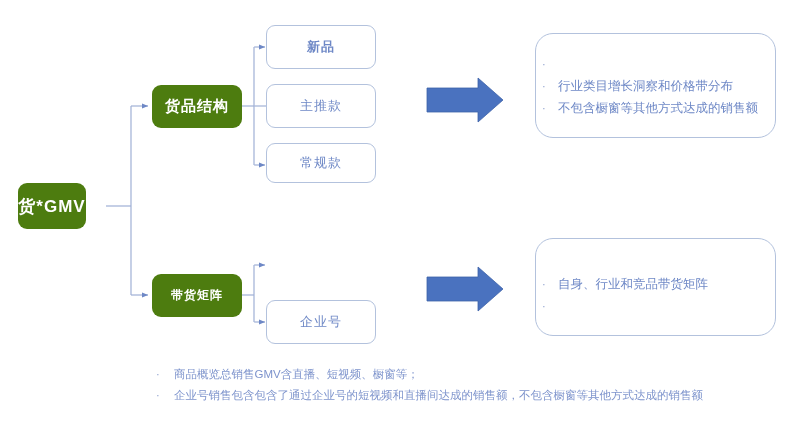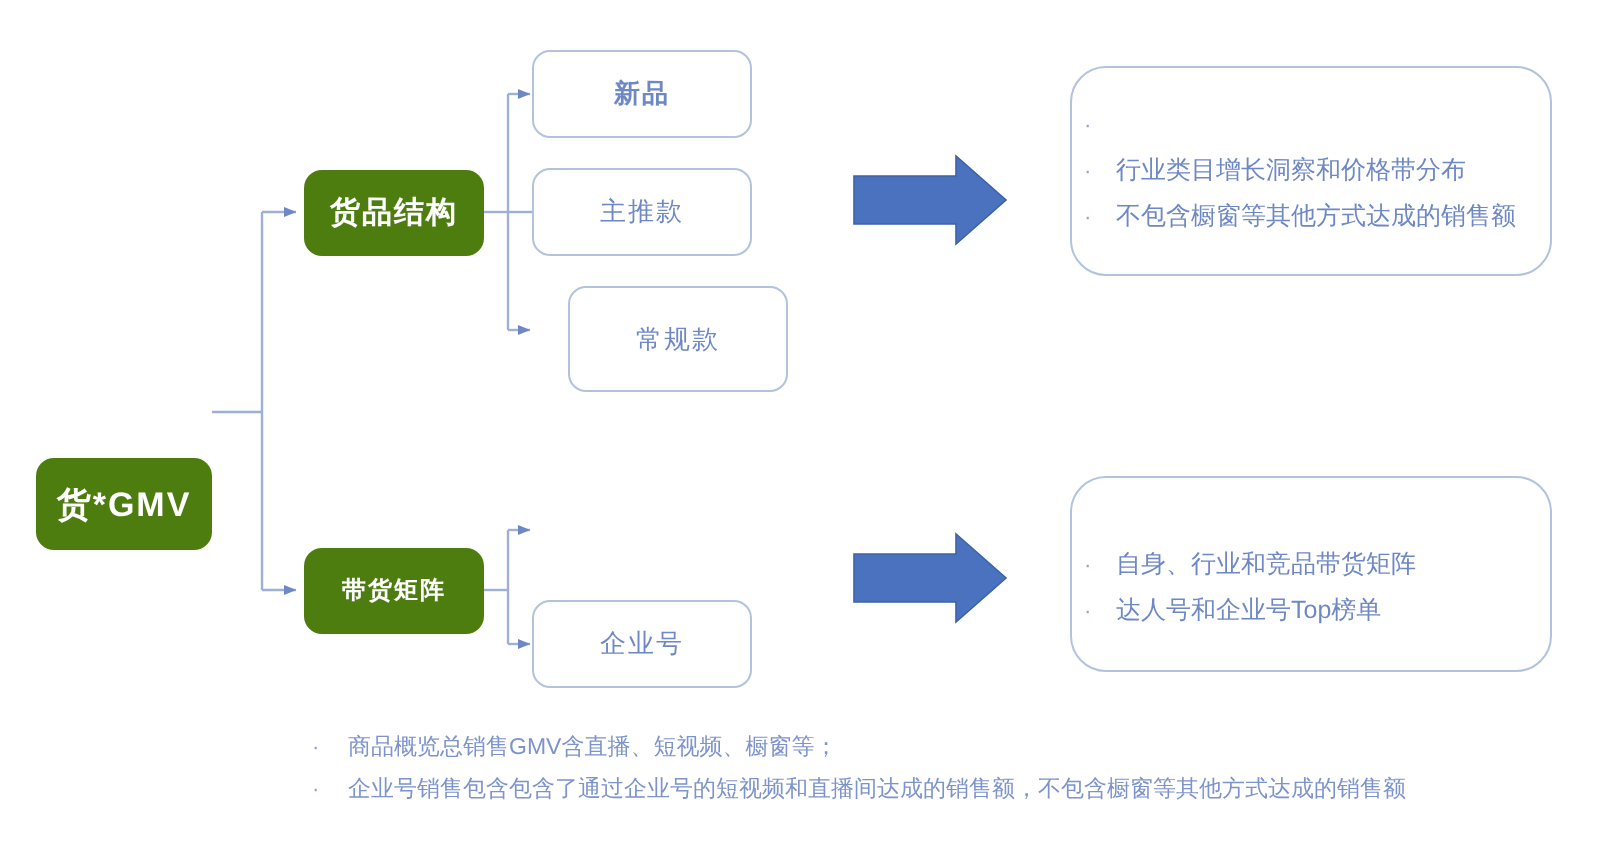--- a/index.html
+++ b/index.html
@@ -118,29 +118,29 @@
     <g stroke="#9FB0D6" stroke-width="1.2" fill="none" marker-end="url(#arrowSmall)">
       <path d="M254,265 L265,265"></path>
       <path d="M254,322 L265,322"></path>
     </g>
 
     <path d="M427,88 L478,88 L478,78 L503,100 L478,122 L478,112 L427,112 z" fill="#4A72BF" stroke="#3D62A8" stroke-width="0.8"></path>
 
     <path d="M427,277 L478,277 L478,267 L503,289 L478,311 L478,301 L427,301 z" fill="#4A72BF" stroke="#3D62A8" stroke-width="0.8"></path>
   </svg>
 
-  <div class="node node-primary" style="left:18px;top:183px;width:88px;height:46px;font-size:17px;margin-top:46px;">货*GMV</div>
+  <div class="node node-primary" style="left:18px;top:183px;width:68px;height:46px;font-size:17px;">货*GMV</div>
 
   <div class="node node-primary" style="left:152px;top:85px;width:90px;height:43px;font-size:15px;">货品结构</div>
 
   <div class="node node-leaf" style="left:266px;top:25px;width:110px;height:44px;font-size:13px;font-weight:bold;">新品</div>
 
   <div class="node node-leaf" style="left:266px;top:84px;width:110px;height:44px;font-size:13px;">主推款</div>
 
-  <div class="node node-leaf" style="left:284px;top:143px;width:110px;height:53px;font-size:13px;">常规款</div>
+  <div class="node node-leaf" style="left:266px;top:143px;width:110px;height:40px;font-size:13px;">常规款</div>
 
   <div class="node node-primary" style="left:152px;top:274px;width:90px;height:43px;font-size:12px;">带货矩阵</div>
 
 
   <div class="node node-leaf" style="left:266px;top:300px;width:110px;height:44px;font-size:13px;">企业号</div>
 
   <div class="panel" style="left:535px;top:33px;width:241px;height:105px;">
     <ul class="panel-list">
       <li>
         <span class="bullet">·</span>
@@ -157,21 +157,20 @@
   </div>
 
   <div class="panel" style="left:535px;top:238px;width:241px;height:98px;justify-content:flex-end;padding-bottom:18px;">
     <ul class="panel-list">
       <li>
         <span class="bullet">·</span>
         <span>自身、行业和竞品带货矩阵</span>
       </li>
       <li>
         <span class="bullet">·</span>
-        <span>达人号和企业号Top榜单</span>
       </li>
     </ul>
   </div>
 
   <div class="footnotes">
     <ul>
       <li>
         <span class="bullet">·</span>
         <span>商品概览总销售GMV含直播、短视频、橱窗等；</span>
       </li>

